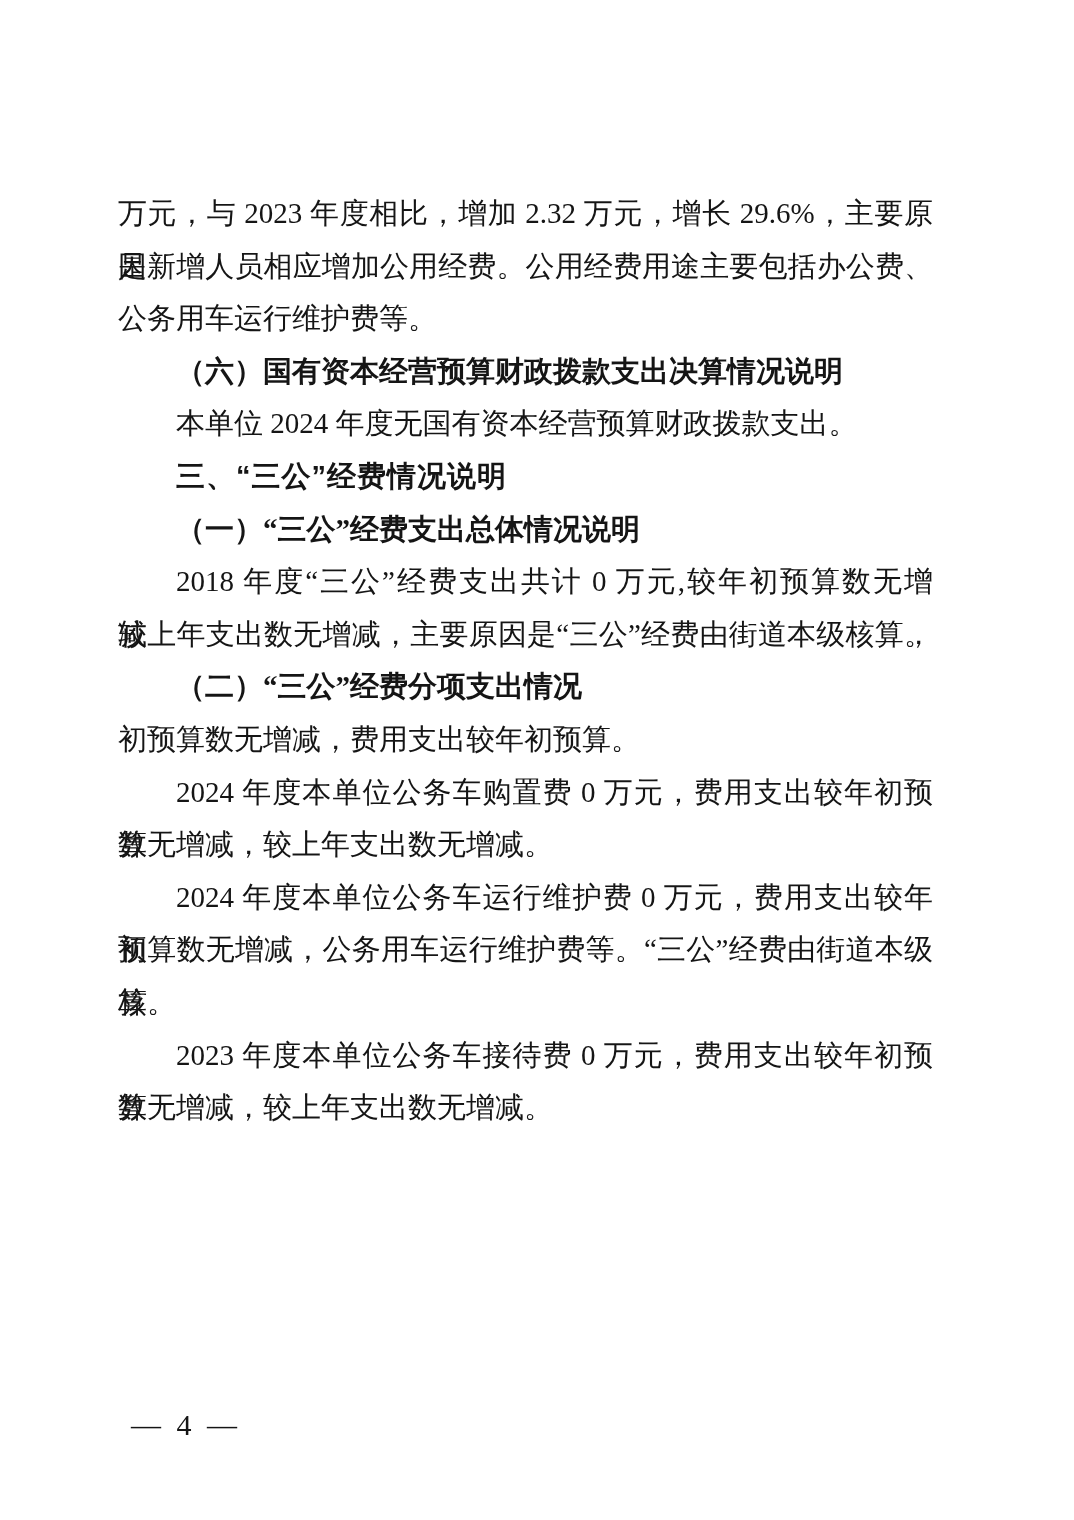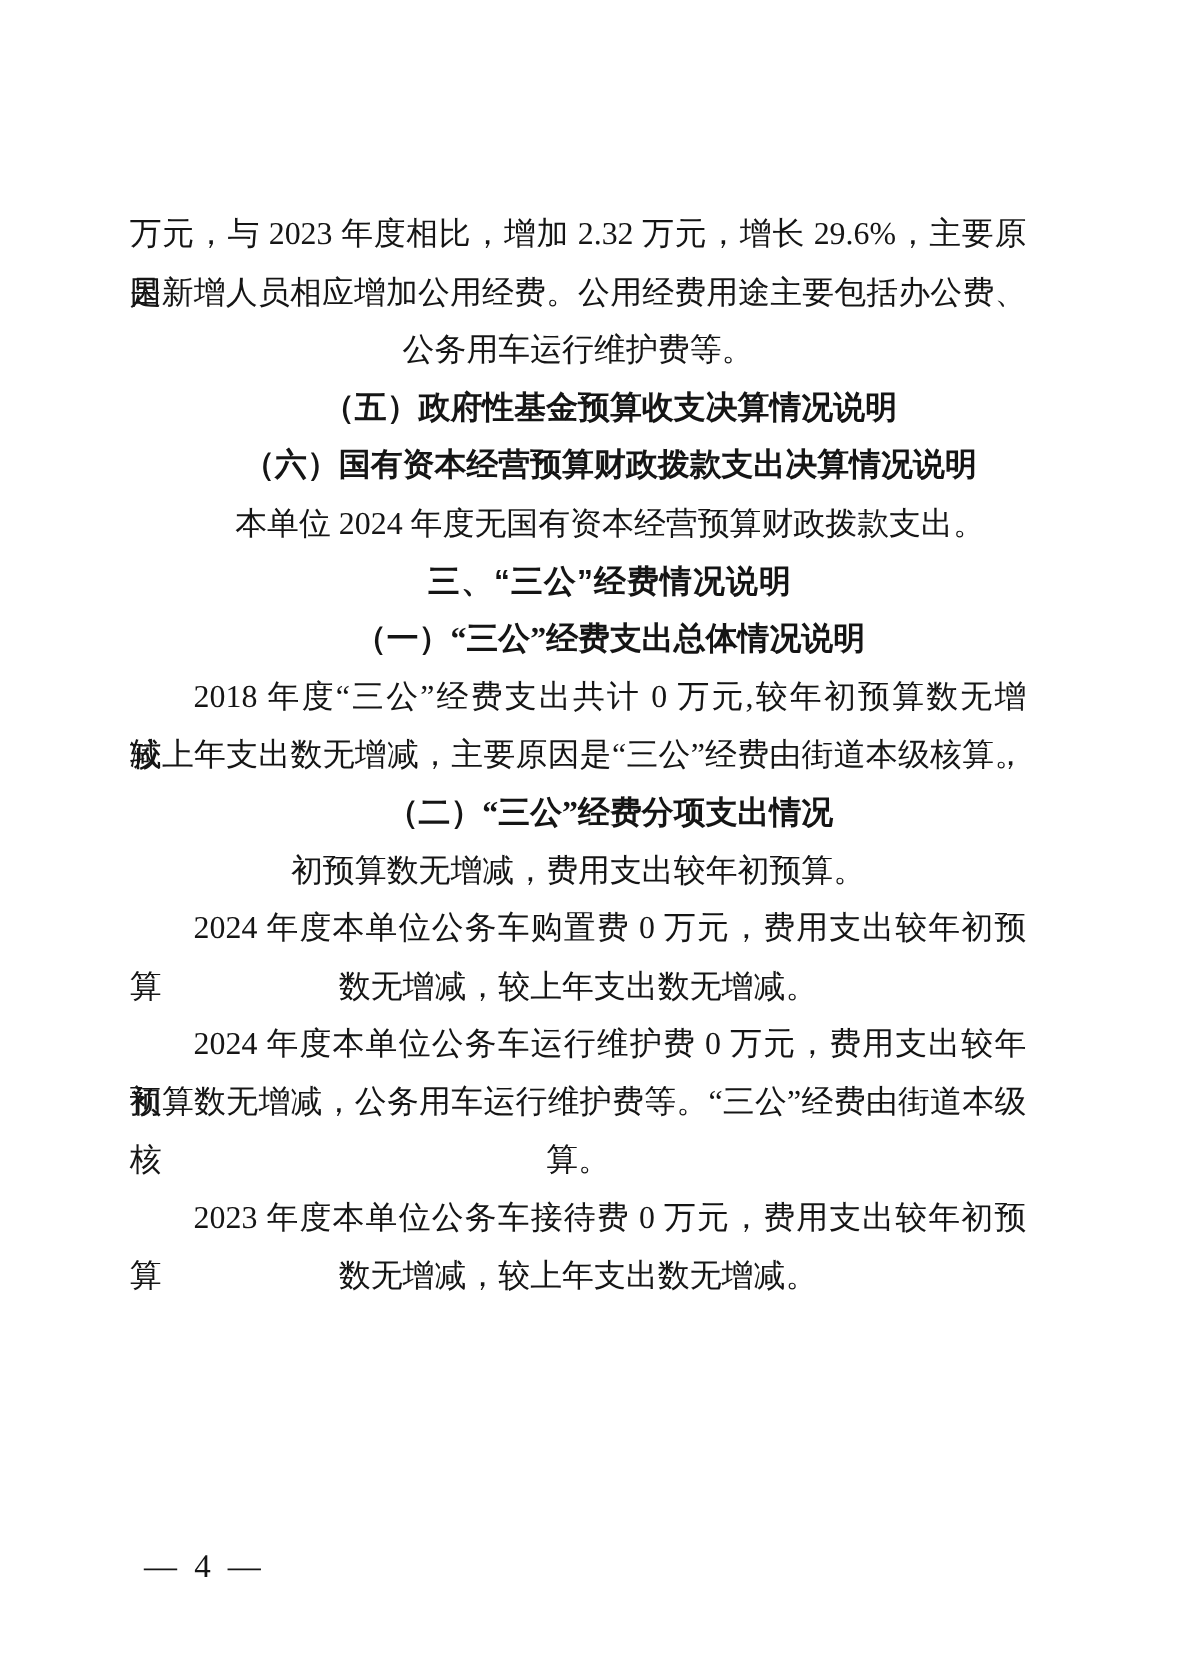--- a/index.html
+++ b/index.html
@@ -19,21 +19,21 @@
   .content {
     position: absolute;
     left: 118px;
     top: 187px;
     width: 815px;
   }
   .line {
     font-size: 29px;
     line-height: 52.6px;
     height: 52.6px;
-    text-align: center;
+    text-align: left;
     white-space: normal;
   }
   
   .fill {
     text-align: justify;
     text-align-last: justify;
   }
   
   .indent {
     text-indent: 58px;
@@ -59,21 +59,20 @@
   }
 </style>
 </head>
 <body>
 
 <div class="page">
   <div class="content">
     <div class="line fill">万元，与 2023 年度相比，增加 2.32 万元，增长 29.6%，主要原因</div>
     <div class="line fill">是新增人员相应增加公用经费。公用经费用途主要包括办公费、</div>
     <div class="line">公务用车运行维护费等。</div>
-    <div class="line indent sub">（五）政府性基金预算收支决算情况说明</div>
     <div class="line indent sub">（六）国有资本经营预算财政拨款支出决算情况说明</div>
     <div class="line indent">本单位 2024 年度无国有资本经营预算财政拨款支出。</div>
     <div class="line indent hei">三、“三公”经费情况说明</div>
     <div class="line indent sub">（一）“三公”经费支出总体情况说明</div>
     <div class="line indent fill">2018 年度“三公”经费支出共计 0 万元,较年初预算数无增减，</div>
     <div class="line fill">较上年支出数无增减，主要原因是“三公”经费由街道本级核算。</div>
     <div class="line indent sub">（二）“三公”经费分项支出情况</div>
     <div class="line">初预算数无增减，费用支出较年初预算。</div>
     <div class="line indent fill">2024 年度本单位公务车购置费 0 万元，费用支出较年初预算</div>
     <div class="line">数无增减，较上年支出数无增减。</div>

